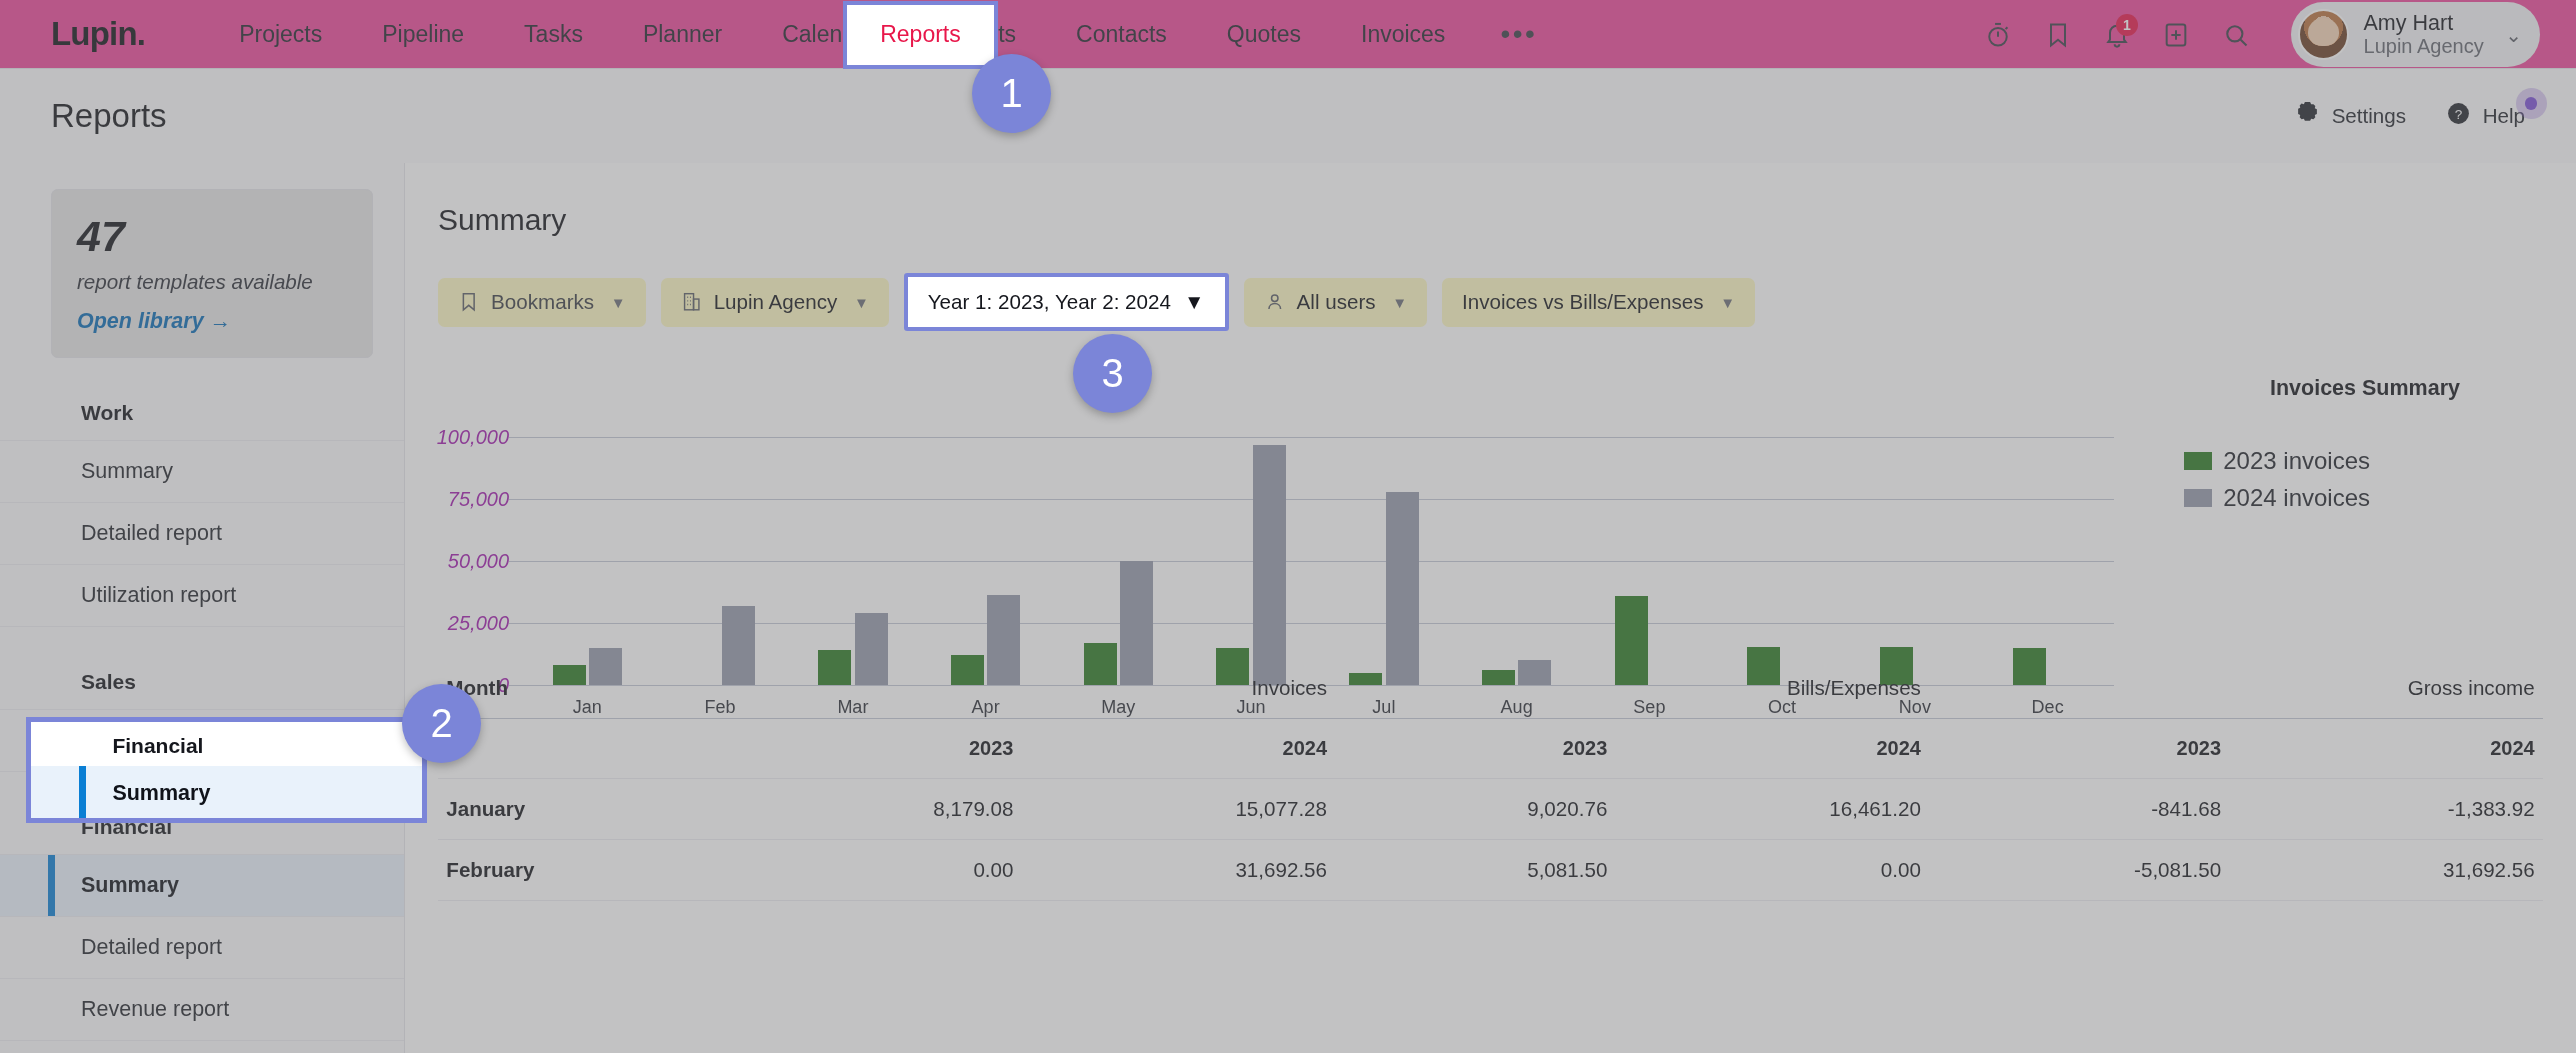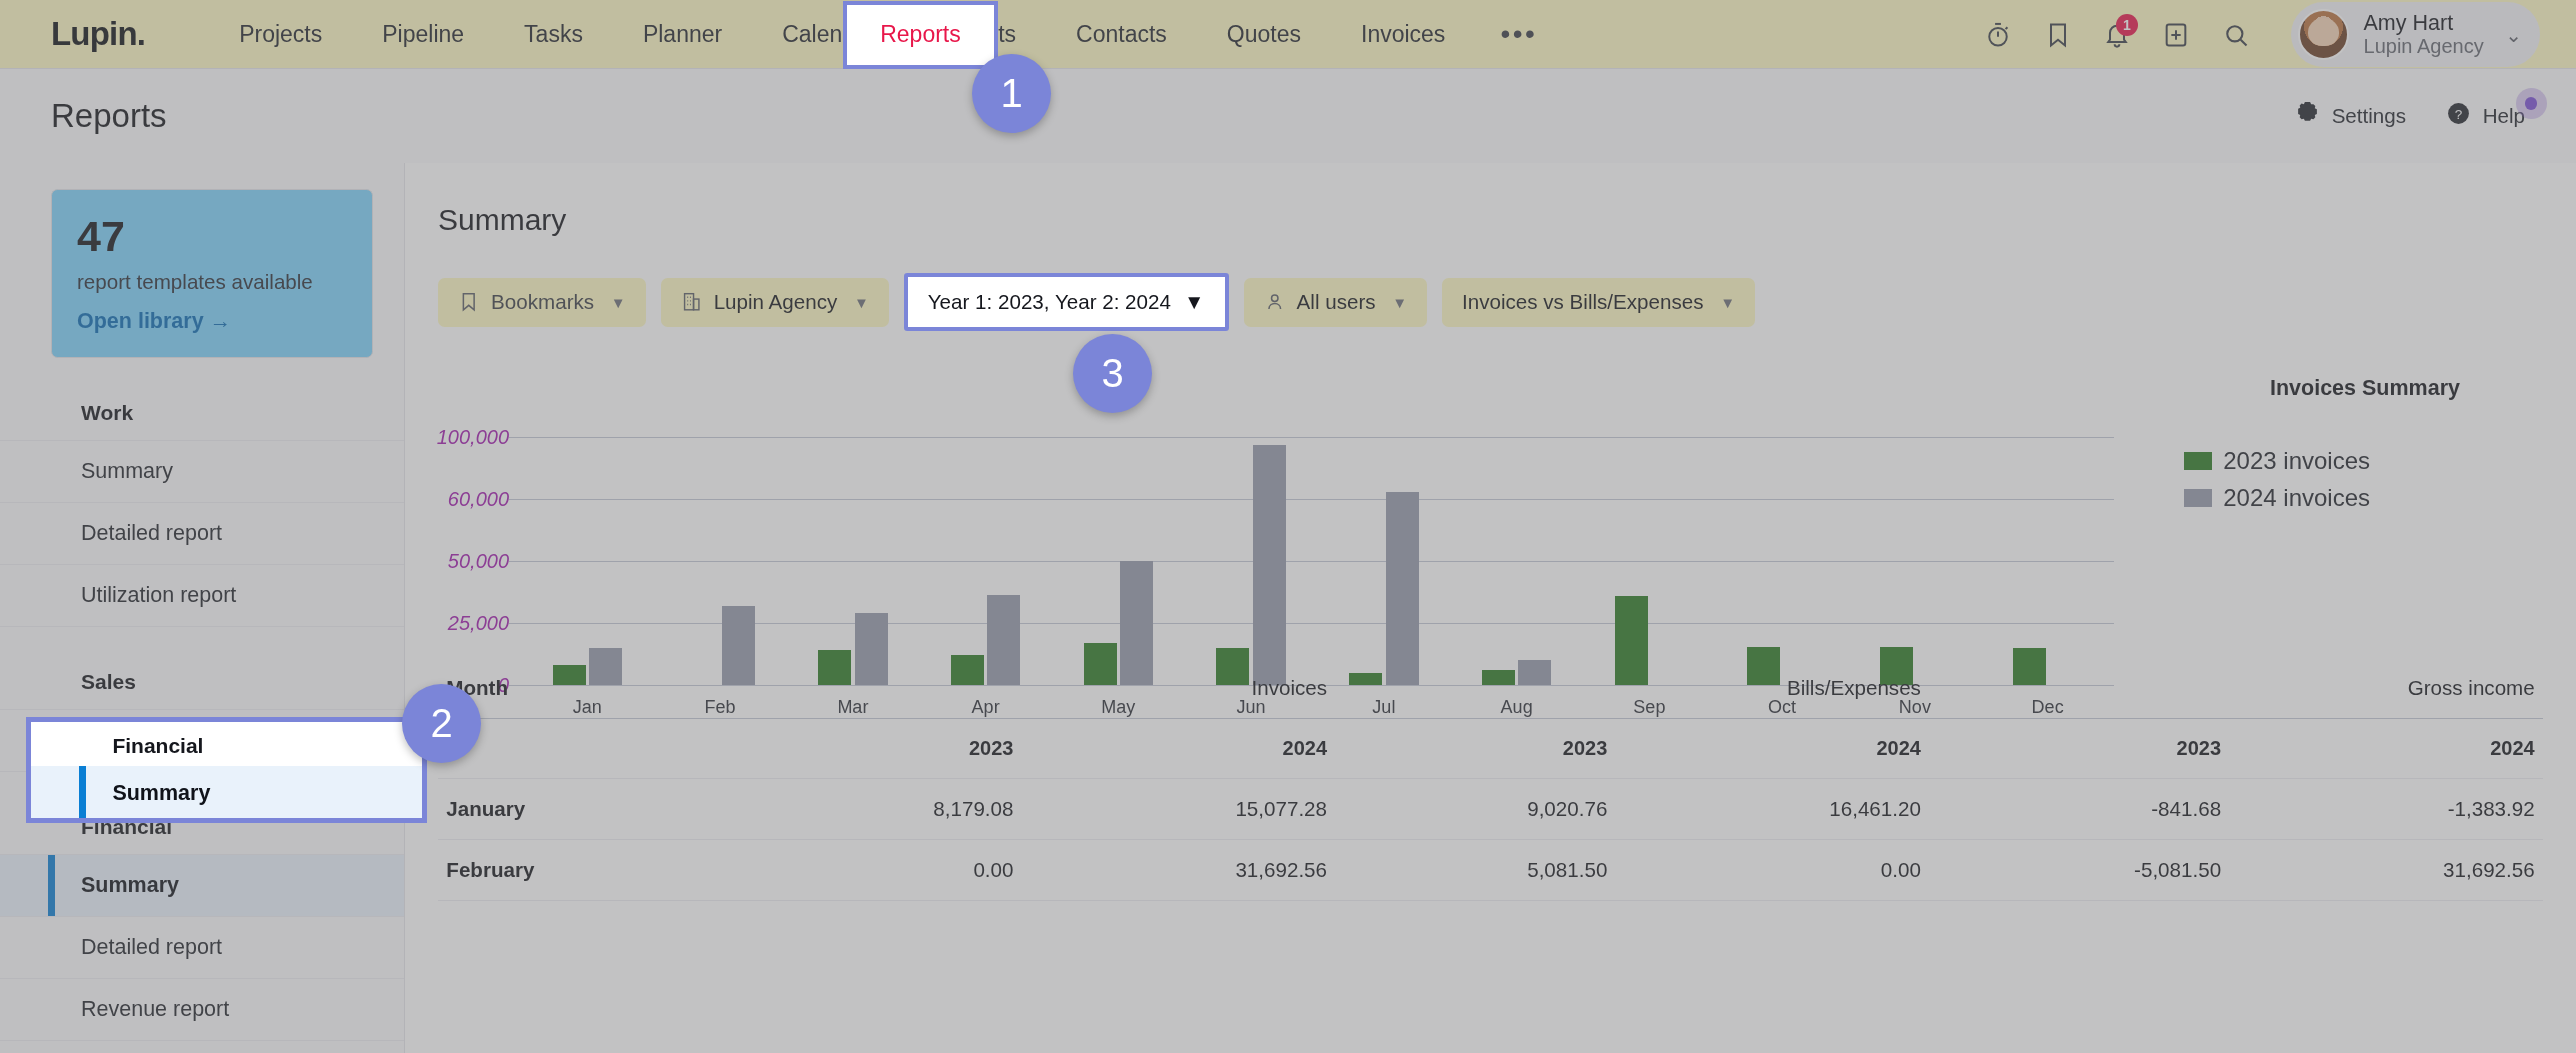--- a/index.html
+++ b/index.html
@@ -15,21 +15,21 @@
   #dim {
     position: absolute; inset: 0;
     background: rgba(110,110,112,0.42);
     pointer-events: none;
     z-index: 50;
   }
 
   
   .topnav {
     position: absolute; top: 0; left: 0; width: 2576px; height: 69px;
-    background: #fef9c3; border-bottom: 0.8px solid #e6e6ea;
+    background: #ec4899; border-bottom: 0.8px solid #e6e6ea;
     display: flex; align-items: center;
   }
   .logo {
     margin-left: 51px; font-size: 33px; font-weight: bold; letter-spacing: -0.8px;
     color: #111318;
   }
   .navlinks { display: flex; align-items: center; margin-left: 64px; height: 69px; }
   .navlink {
     font-size: 23px; color: #23262e; padding: 0 30px; height: 69px;
     display: flex; align-items: center; white-space: nowrap;
@@ -94,21 +94,21 @@
   }
   .helpdot i { width: 12.4px; height: 12.4px; border-radius: 50%; background: #7a4fd6; display:block; }
 
   
   .sidebar {
     position: absolute; top: 163px; left: 0; width: 405px; height: 890px;
     background: #fafafb; border-right: 0.8px solid #e6e6ea; overflow: hidden;
   }
   .tmplcard {
     margin: 26.4px 31px 0 51px; border: 0.8px solid #e3e3e8; border-radius: 6.6px;
-    background: #7dd3fc; padding: 25px 25px 23px 25px;
+    background: #e5e5e5; padding: 25px 25px 23px 25px; font-style: italic;
   }
   .tmplnum { font-size: 43px; font-weight: bold; color: #15171d; line-height: 1; }
   .tmpltxt { font-size: 20.6px; color: #2c2f37; margin-top: 11.6px; }
   .tmpllink { font-size: 21.5px; color: #0a6cb5; font-weight: bold; margin-top: 15px; display:block; }
 
   .navgroup { margin-top: 28px; }
   .grouphead {
     font-size: 21px; font-weight: bold; color: #15171d;
     padding: 15px 0 15px 81px; border-bottom: 0.8px solid #ededf1;
   }
@@ -390,21 +390,21 @@
           <div class="gtick" style="top: 248px;"></div>
           <div class="ylab" style="top: 248px; left: 71px; right: auto; transform: translate(-100%, -50%);">0</div>
           <div class="gline" style="top: 186px;"></div>
           <div class="gtick" style="top: 186px;"></div>
           <div class="ylab" style="top: 186px; left: 71px; right: auto; transform: translate(-100%, -50%);">25,000</div>
           <div class="gline" style="top: 124px;"></div>
           <div class="gtick" style="top: 124px;"></div>
           <div class="ylab" style="top: 124px; left: 71px; right: auto; transform: translate(-100%, -50%);">50,000</div>
           <div class="gline" style="top: 62px;"></div>
           <div class="gtick" style="top: 62px;"></div>
-          <div class="ylab" style="top: 62px; left: 71px; right: auto; transform: translate(-100%, -50%);">60,000</div>
+          <div class="ylab" style="top: 62px; left: 71px; right: auto; transform: translate(-100%, -50%);">75,000</div>
           <div class="gline" style="top: 0px;"></div>
           <div class="gtick" style="top: 0px;"></div>
           <div class="ylab" style="top: 0px; left: 71px; right: auto; transform: translate(-100%, -50%);">100,000</div>
           <div class="bars">
             <div class="bargroup">
               <div class="bar y1" style="height: 20px; background: rgb(44, 122, 35);"></div>
               <div class="bar y2" style="height: 37px; background: rgb(148, 154, 171);"></div>
               <div class="xlab">Jan</div>
             </div>
             <div class="bargroup">

